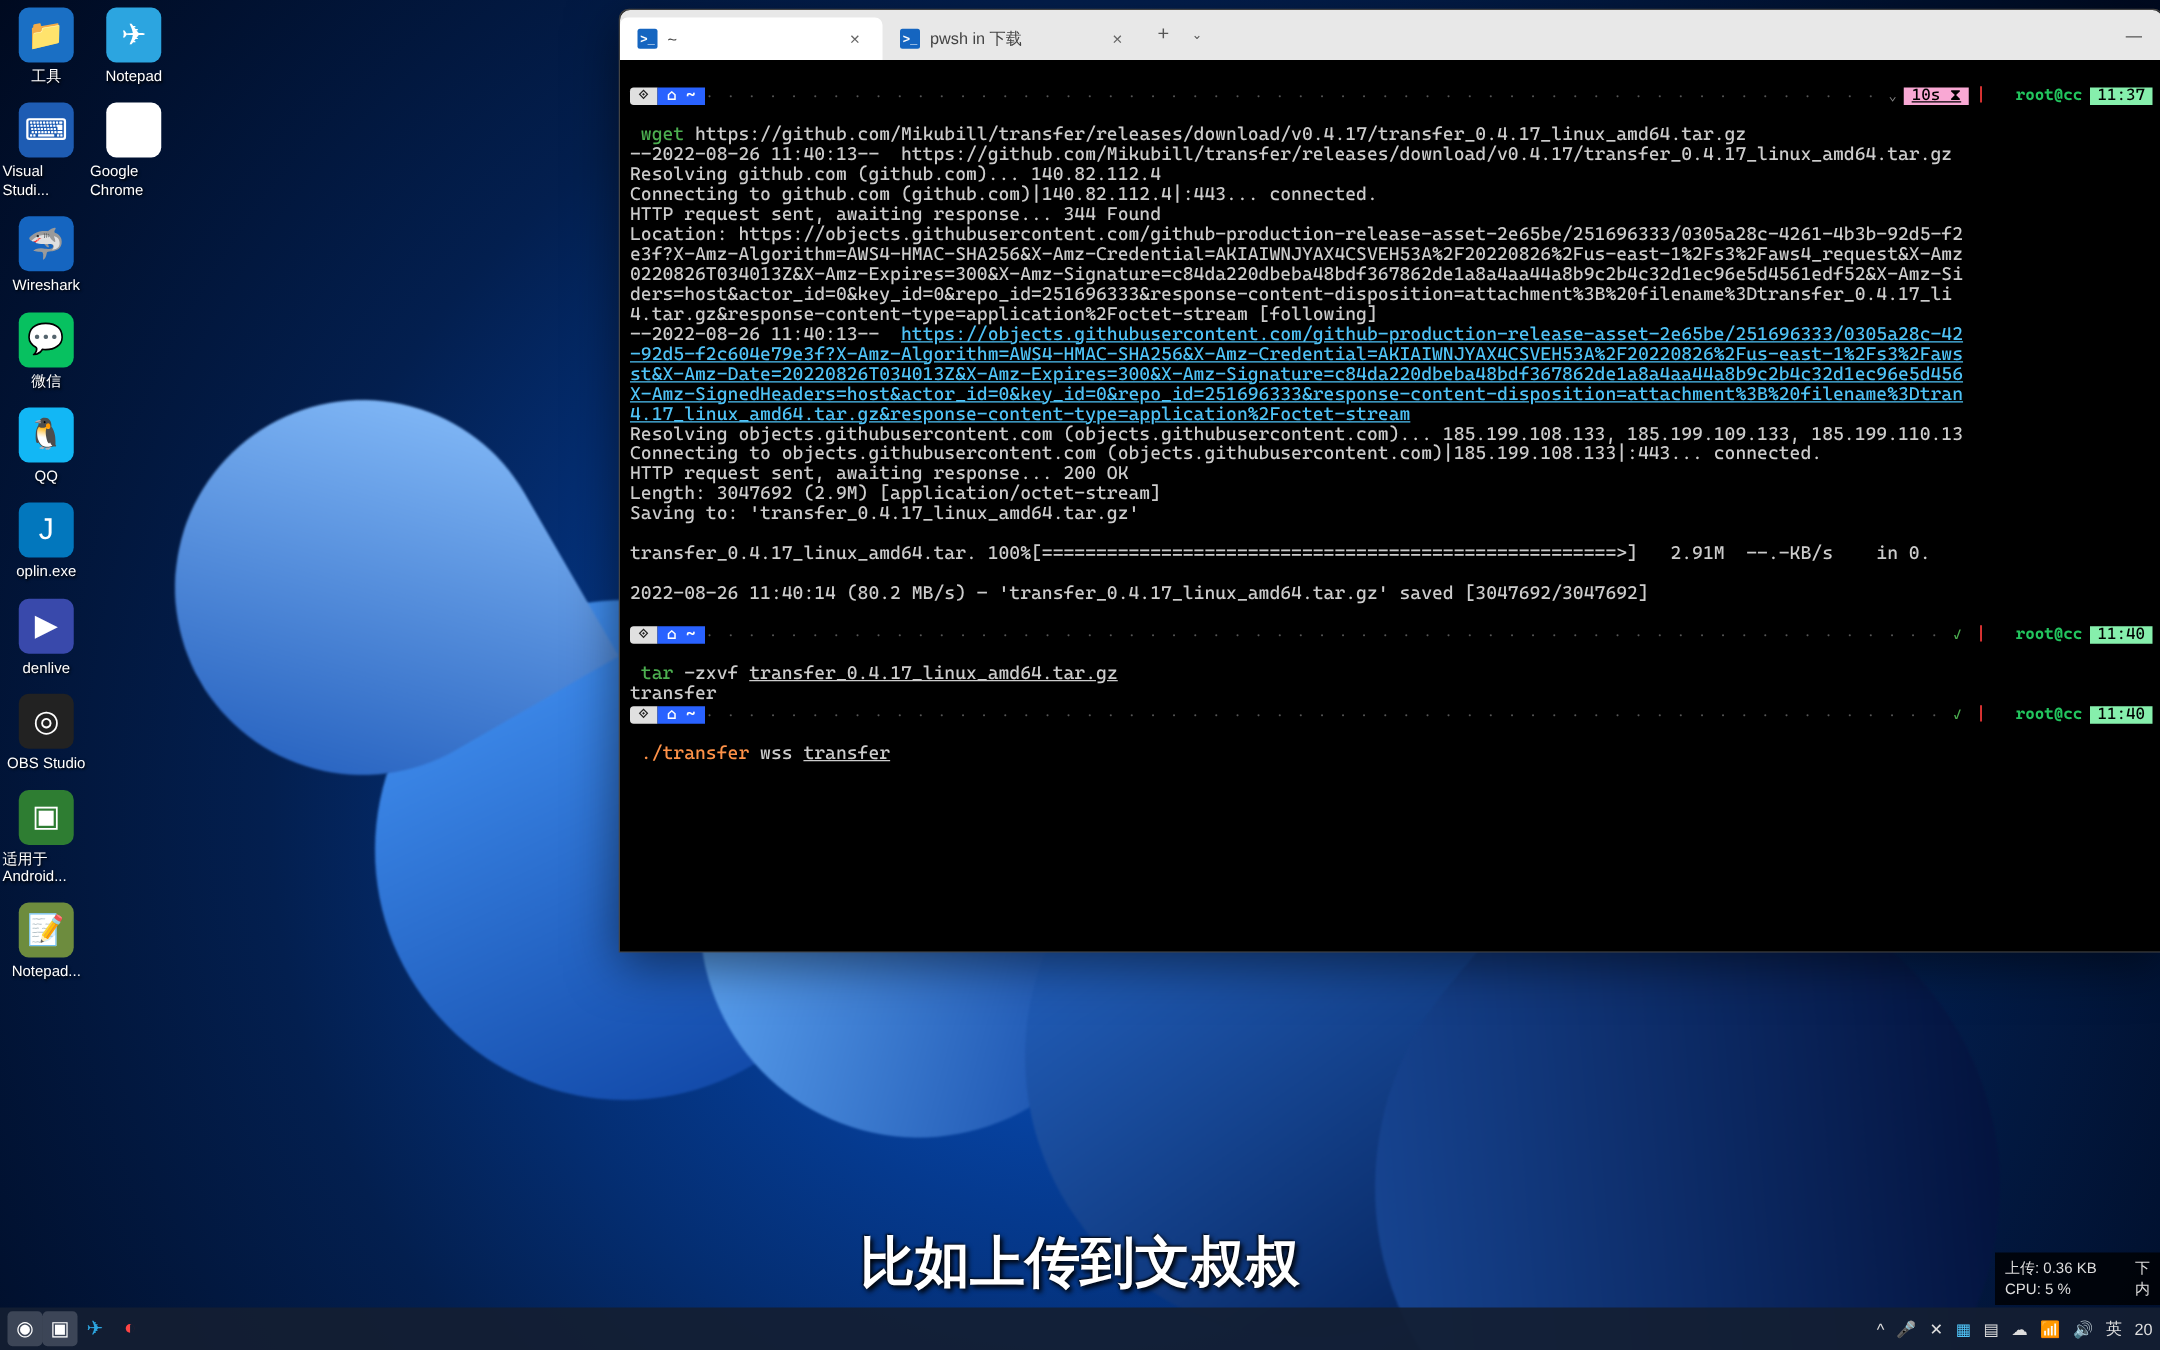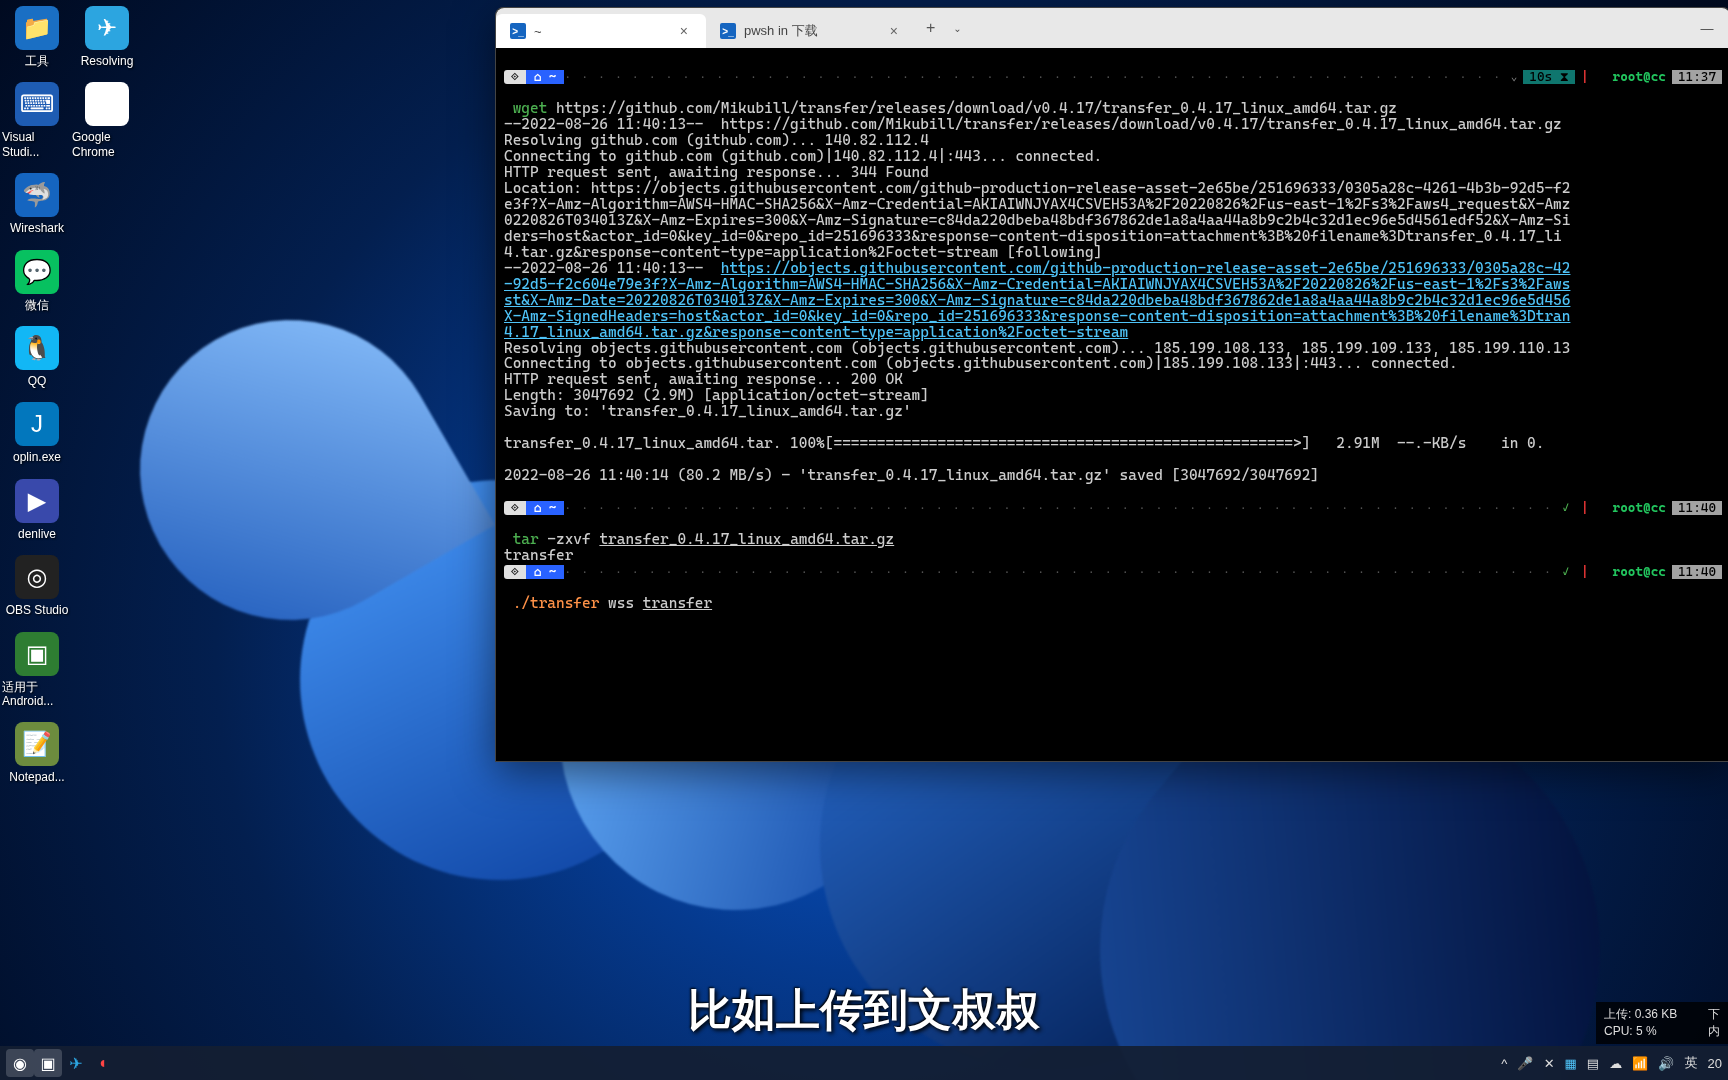--- a/index.html
+++ b/index.html
@@ -42,23 +42,23 @@
 .tbbtn { width:46px; height:40px; display:flex;align-items:center;justify-content:center; color:#444; font-size:13px; cursor:pointer;}
 
 .content { flex:1; background:#000; padding:4px 8px; font-family:"Cascadia Mono","Consolas",monospace; font-size:14.8px; line-height:1.08; color:#ccc; overflow:hidden; white-space:pre; }
 
 .prm { display:flex; align-items:center; gap:0; margin:2px 0 0 0;}
 .prm .seg1 { background:#e0e0e0; color:#222; padding:0 7px; border-radius:3px 0 0 3px; font-size:13px;}
 .prm .seg2 { background:#2962ff; color:#fff; padding:0 8px; font-size:13px;}
 .prm .seg2::after { content:""; }
 .prm .dots { color:#555; letter-spacing:2px; flex:1; overflow:hidden; font-size:11px; padding-top:2px;}
 .prm .chip { padding:0 6px; font-size:13px; }
-.chip.time { background:#0f766e; color:#000; }
+.chip.time { background:#f9a8d4; color:#000;text-decoration:underline; }
 .chip.user { color:#22c55e; font-weight:bold;margin-left:12px;}
-.chip.clock { background:#a3a3a3; color:#000; }
+.chip.clock { background:#86efac; color:#000; }
 .chip.sep { color:#ff3b3b; }
 .chip.check { color:#4caf50; font-size:11px;}
 .chip.down { color:#888; font-size:11px; }
 
 .cmd { color:#4caf50; }
 .arg { color:#ccc; }
 .urly { color:#4fc3f7; text-decoration:underline; }
 .fname { color:#ccc; text-decoration:underline; }
 .exe { color:#ff9248; }
 
@@ -88,21 +88,21 @@
 <div class="petal p5"></div>
 
 <div class="desktop" id="desktop">
     <div style="display:flex;">
       <div class="dicon">
         <div class="ic" style="background:#1a6fc4">📁</div>
         <div class="lbl">工具</div>
       </div>
       <div class="dicon">
         <div class="ic" style="background:#2ca5e0">✈</div>
-        <div class="lbl">Resolving</div>
+        <div class="lbl">Notepad</div>
       </div>
     </div>
     <div style="display:flex;">
       <div class="dicon">
         <div class="ic" style="background:#1e5cb3">⌨</div>
         <div class="lbl">Visual Studi...</div>
       </div>
       <div class="dicon">
         <div class="ic" style="background:#fff">◉</div>
         <div class="lbl">Google Chrome</div>

